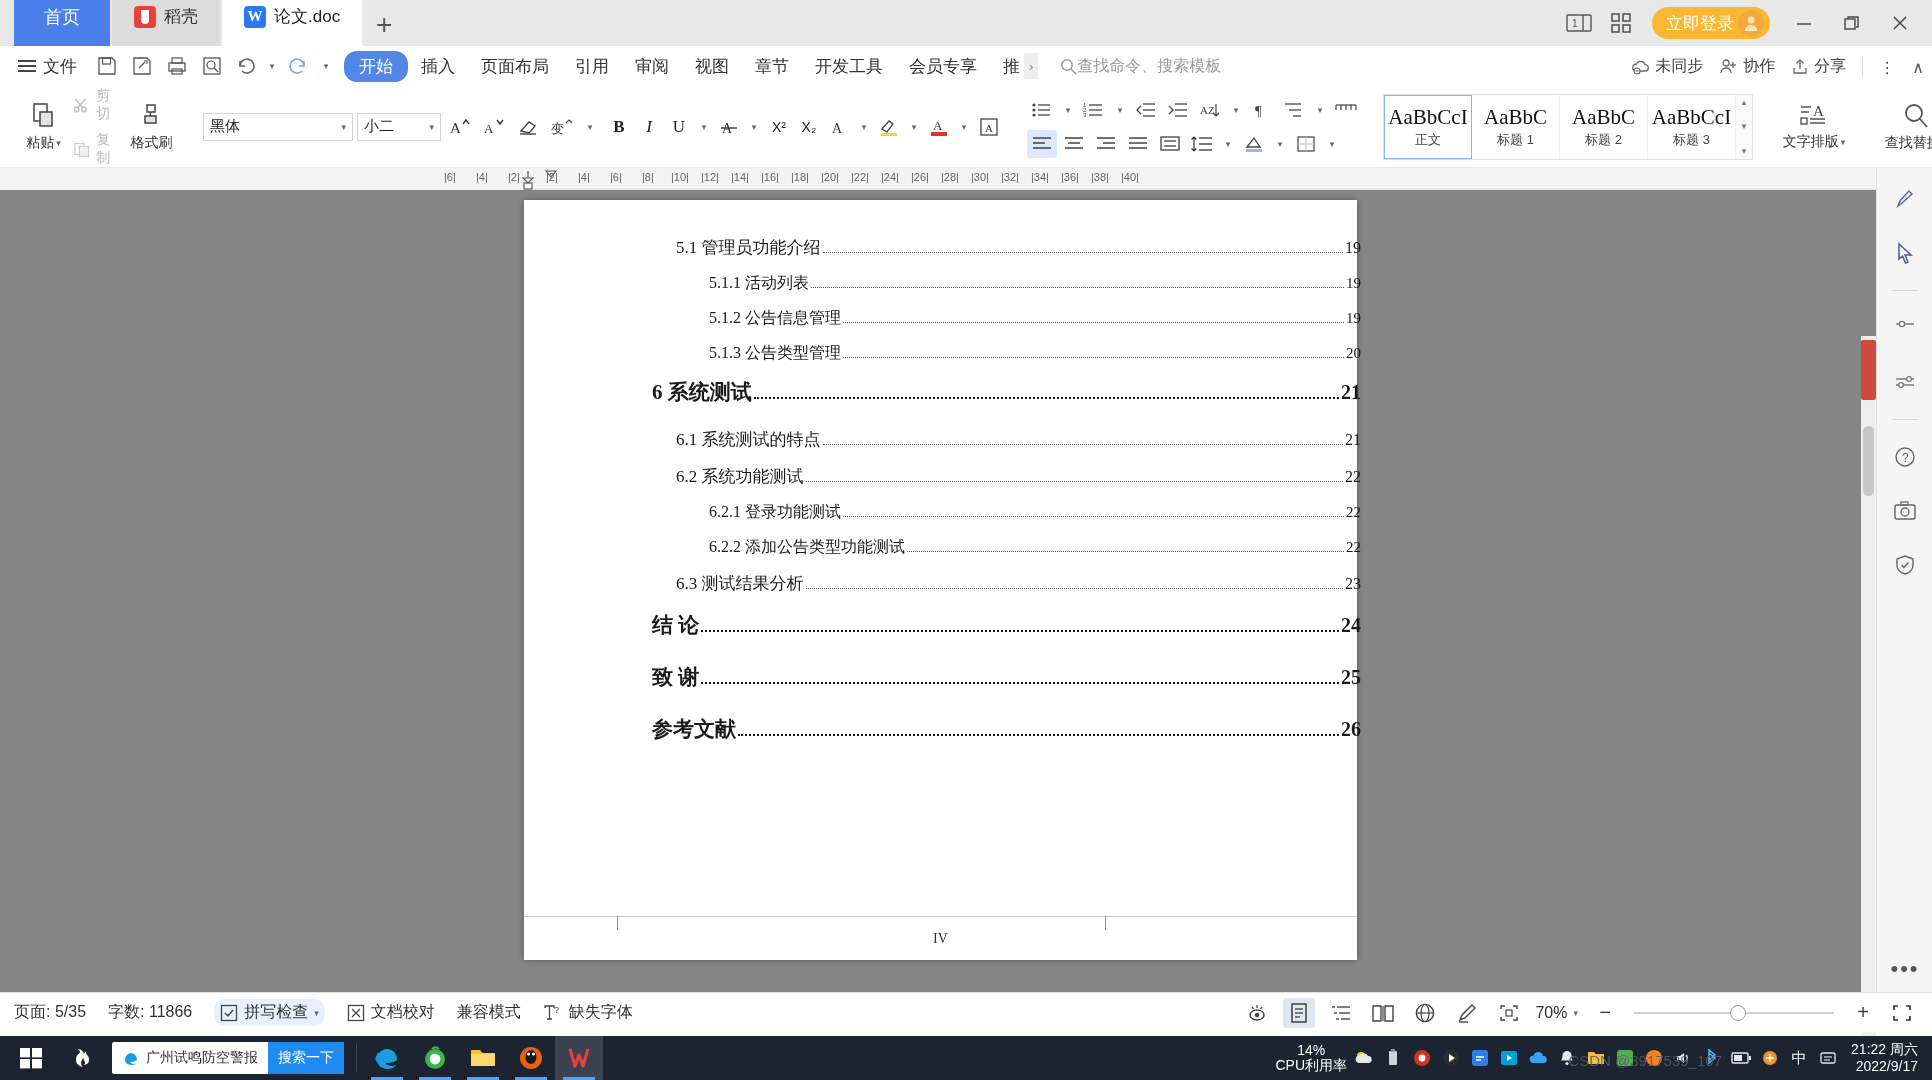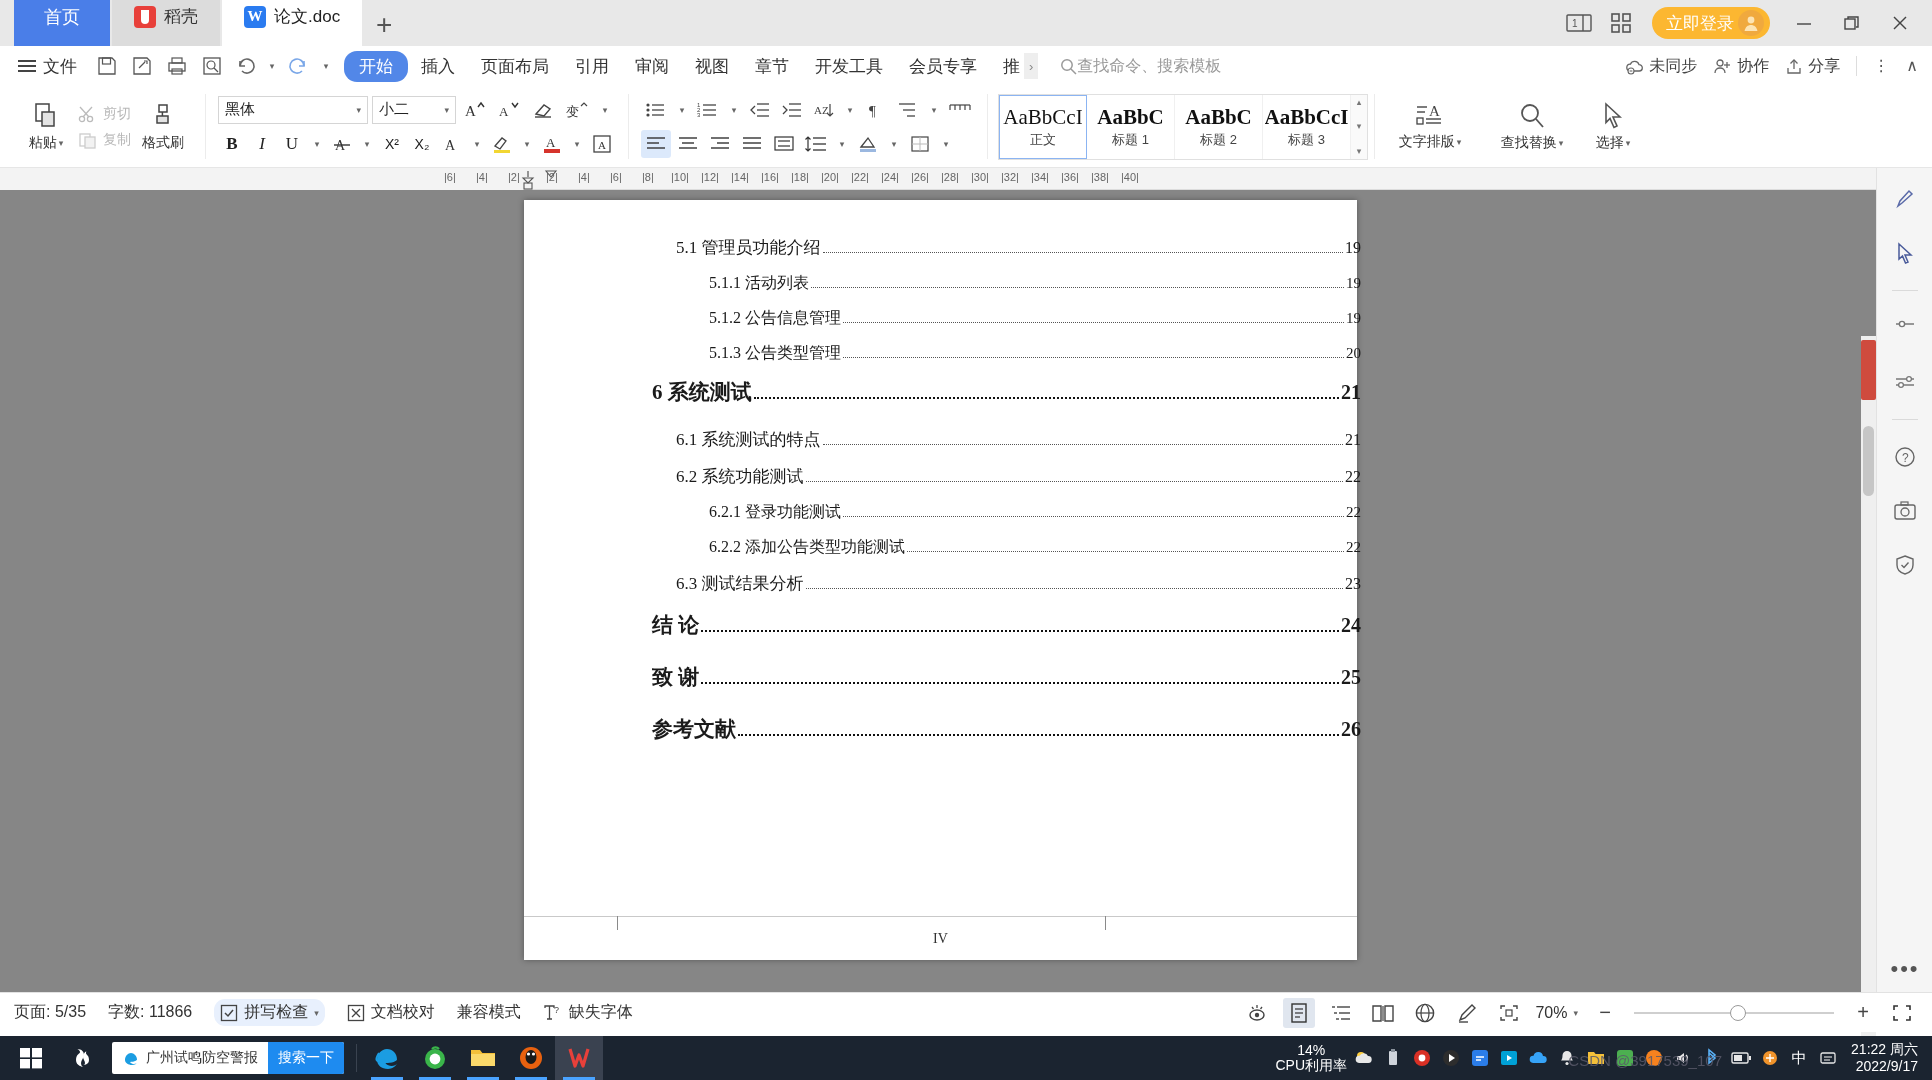--- a/index.html
+++ b/index.html
@@ -80,41 +80,41 @@
   .qicon{ width:32px;height:30px;display:flex;align-items:center;justify-content:center;color:#555;}
   .menu-items{ display:flex;align-items:center;gap:0; }
   .menu-item{ padding:4px 13px; color:#333; white-space:nowrap; }
   .menu-item.active{
     background:#5287e8;color:#fff;border-radius:13px;padding:4px 15px;font-weight:normal;
   }
   .menu-more{ color:#888; font-size:13px; padding-left:2px; background:#eee; height:26px; display:flex; align-items:center; padding:0 5px;}
   .search-cmd{
     display:flex;align-items:center;gap:0; margin-left:22px; color:#9a9a9a; font-size:16px;
   }
-  .menu-right{ margin-left:auto; display:flex;align-items:flex-start;gap:16px; padding-right:14px; font-size:16px; color:#444;}
+  .menu-right{ margin-left:auto; display:flex;align-items:flex-end;gap:16px; padding-right:8px; font-size:16px; color:#444;}
   .mr-item{ display:flex;align-items:center;gap:5px; }
   .mr-div{ width:1px;height:20px;background:#ddd; }
 
   
   .ribbon{
     position:absolute; left:0; top:86px; width:1932px; height:82px;
     background:#fff; display:flex; align-items:stretch; padding-left:10px;
     border-bottom:1px solid #e6e6e6;
   }
   .rgroup{ display:flex; align-items:center; padding:0 6px; }
   .rsep{ width:1px; background:#ececec; margin:8px 6px; }
   .big-btn{
     width:60px; display:flex;flex-direction:column;align-items:center;justify-content:center;
     gap:3px; font-size:14px; color:#333; height:74px;
   }
   .big-btn .lbl{ display:flex;align-items:center;gap:2px;font-size:14px;}
   .small-stack{ display:flex;flex-direction:column;justify-content:center;gap:8px; padding:0 2px;}
   .small-btn{ display:flex;align-items:center;gap:5px;font-size:14px;color:#b8b8b8;}
 
-  .fontgroup{ display:flex;flex-direction:column;justify-content:center;gap:6px;padding:0 6px;text-align:right;}
+  .fontgroup{ display:flex;justify-content:center;gap:6px;padding:0 6px;text-align:right;}
   .fontrow1{ display:flex;align-items:center;gap:4px; }
   .fontbox{
     border:1px solid #d5d5d5;height:28px;display:flex;align-items:center;
     padding:0 6px; font-size:15px;color:#222; background:#fff;
   }
   .fontbox.name{ width:150px; justify-content:space-between;}
   .fontbox.size{ width:84px; justify-content:space-between;}
   .caretdown{ font-size:9px;color:#666; }
   .ficon{ width:30px;height:28px;display:flex;align-items:center;justify-content:center;color:#333;font-size:17px;}
   .fontrow2{ display:flex;align-items:center;gap:2px; }
@@ -133,21 +133,21 @@
   }
   .style-item{
     width:88px; display:flex;flex-direction:column;align-items:center;justify-content:center;
     gap:1px; border-right:1px solid #f0f0f0;
   }
   .style-item.sel{ border:1px solid #8bb4f2; background:#fff; }
   .style-prev{
     font-family:"Liberation Serif", serif; font-size:21px; color:#111;
     white-space:nowrap; overflow:hidden; width:84px; text-align:center;
   }
-  .style-prev.b{ font-weight:bold; }
+  .style-prev.b{ font-weight:normal; }
   .style-name{ font-size:13px;color:#444; }
   .gal-scroll{ width:16px; display:flex;flex-direction:column;align-items:center;justify-content:space-between; padding:3px 0; background:#fafafa;}
   .gal-scroll span{ font-size:9px;color:#777; line-height:1;}
 
   .rend{ display:flex;align-items:center; margin-left:6px;}
 
   
   .workspace{
     position:absolute;left:0;top:168px;width:1932px;height:824px;background:#868686;
   }

